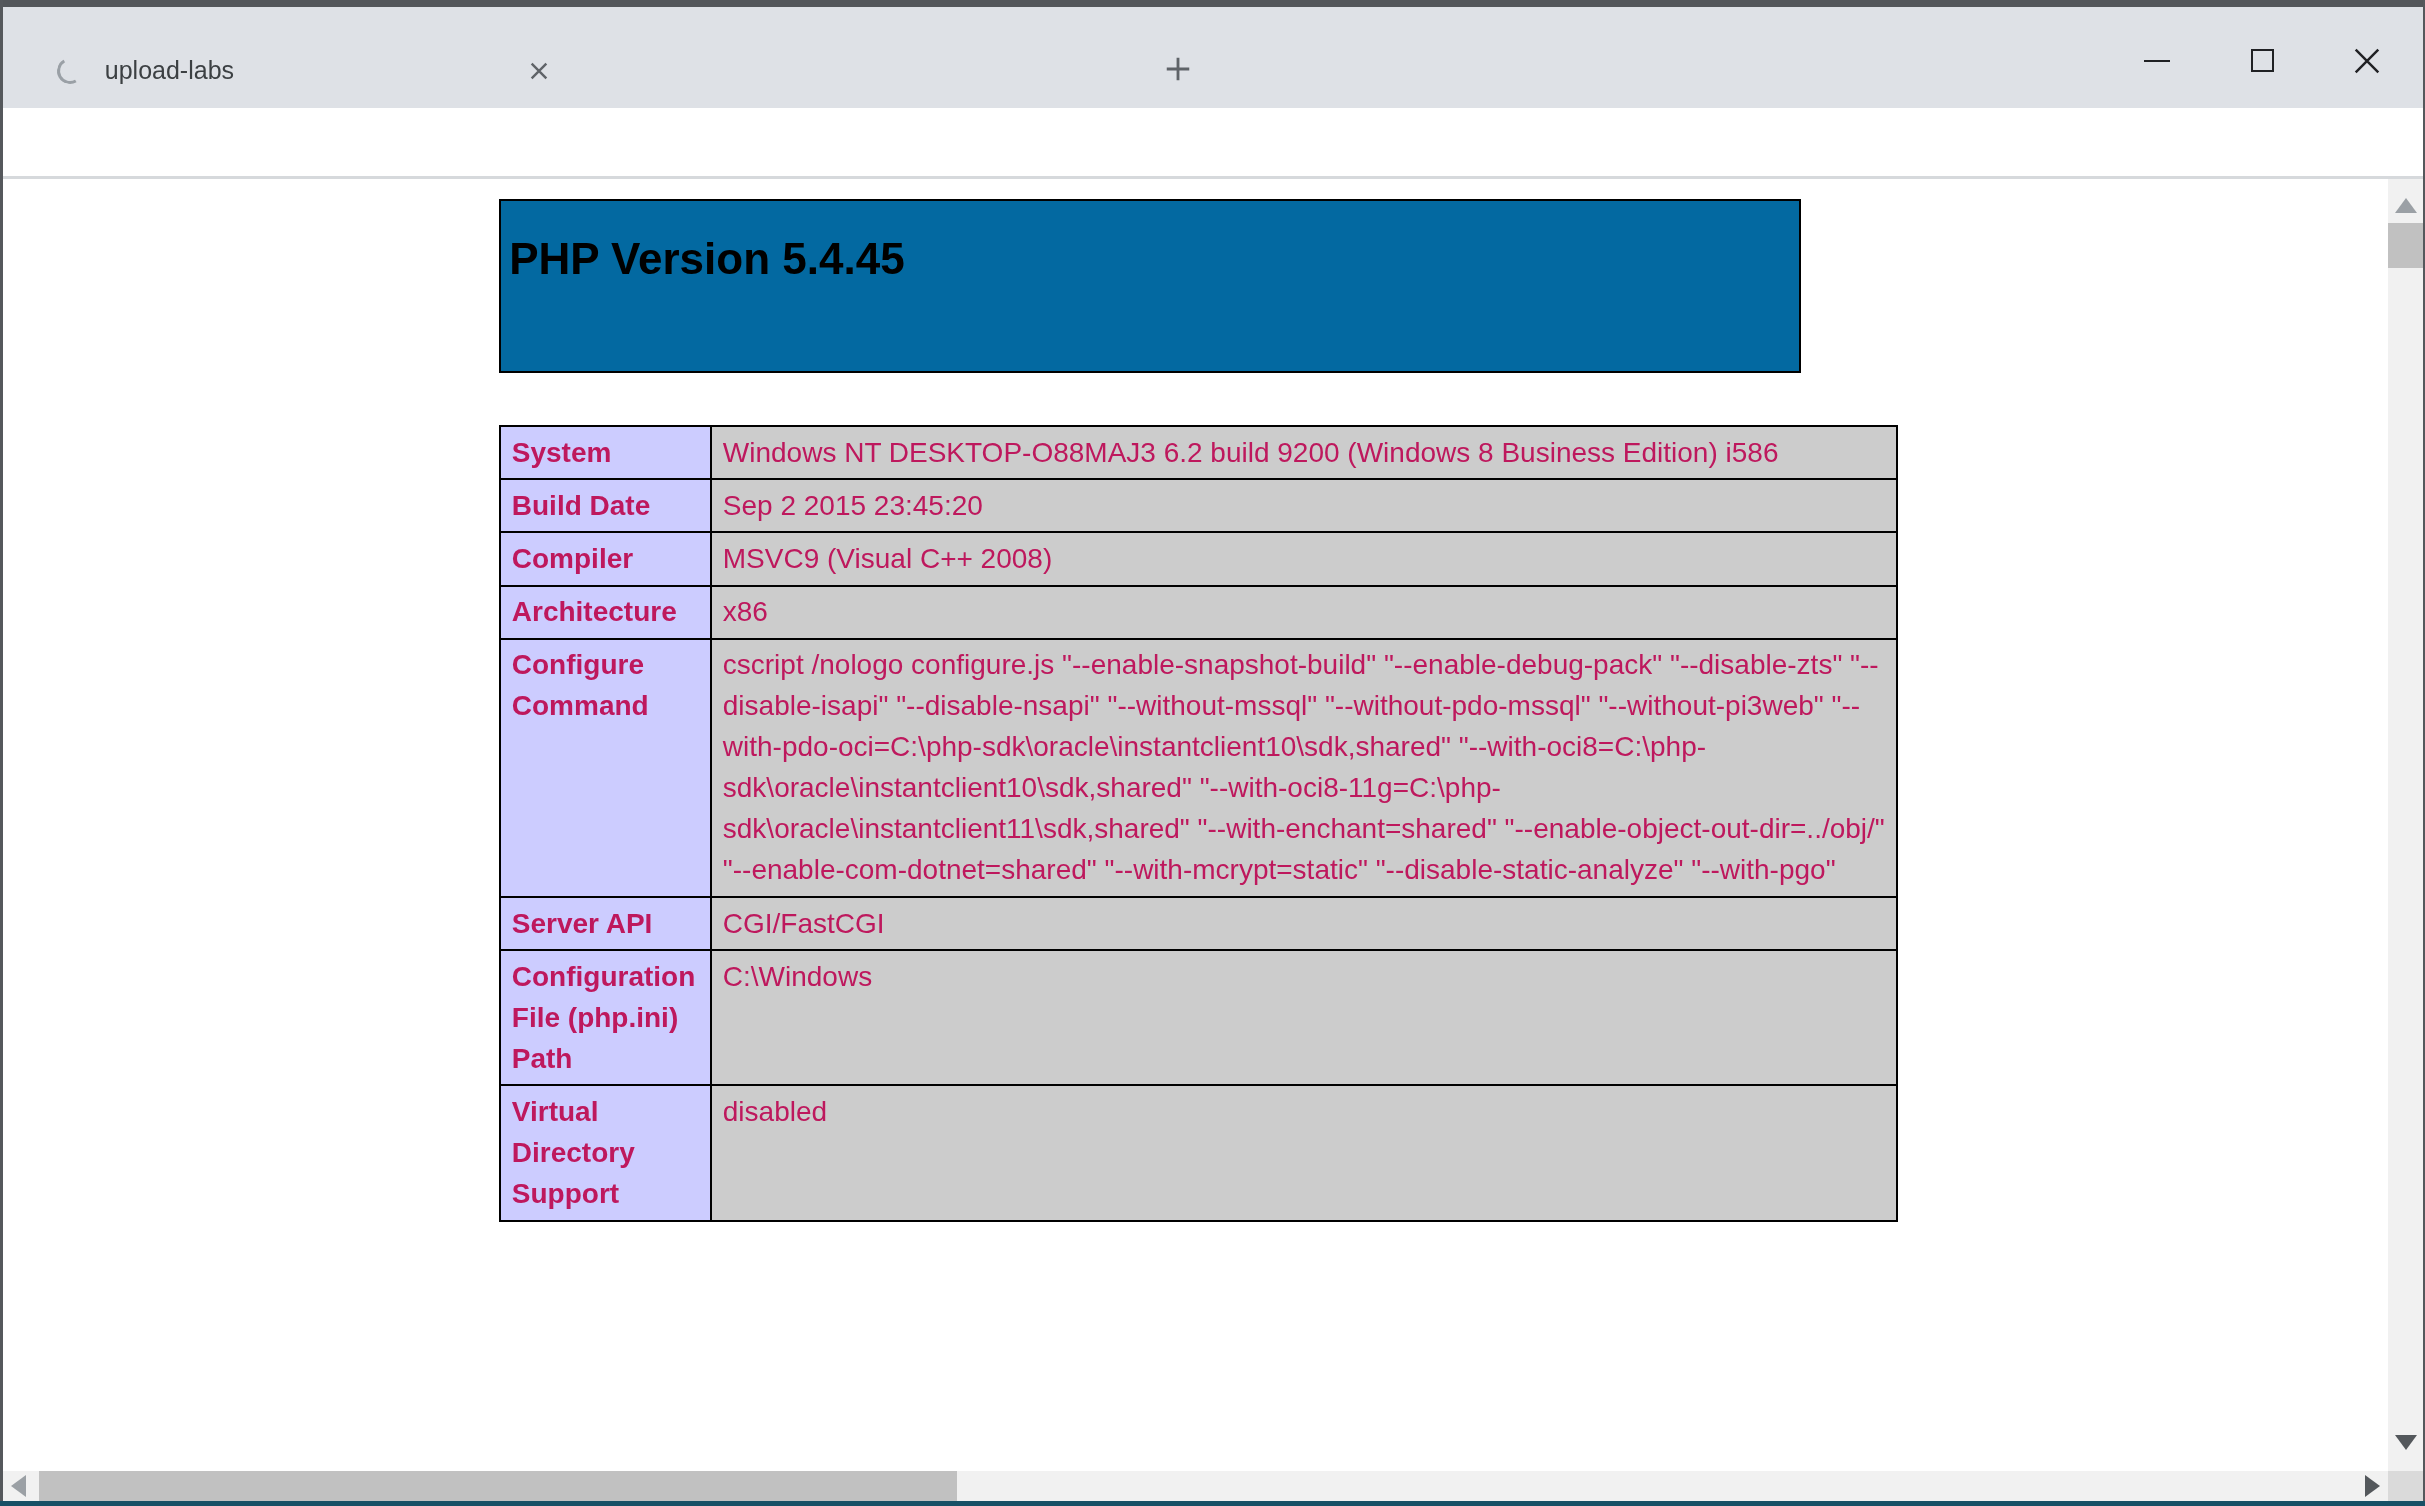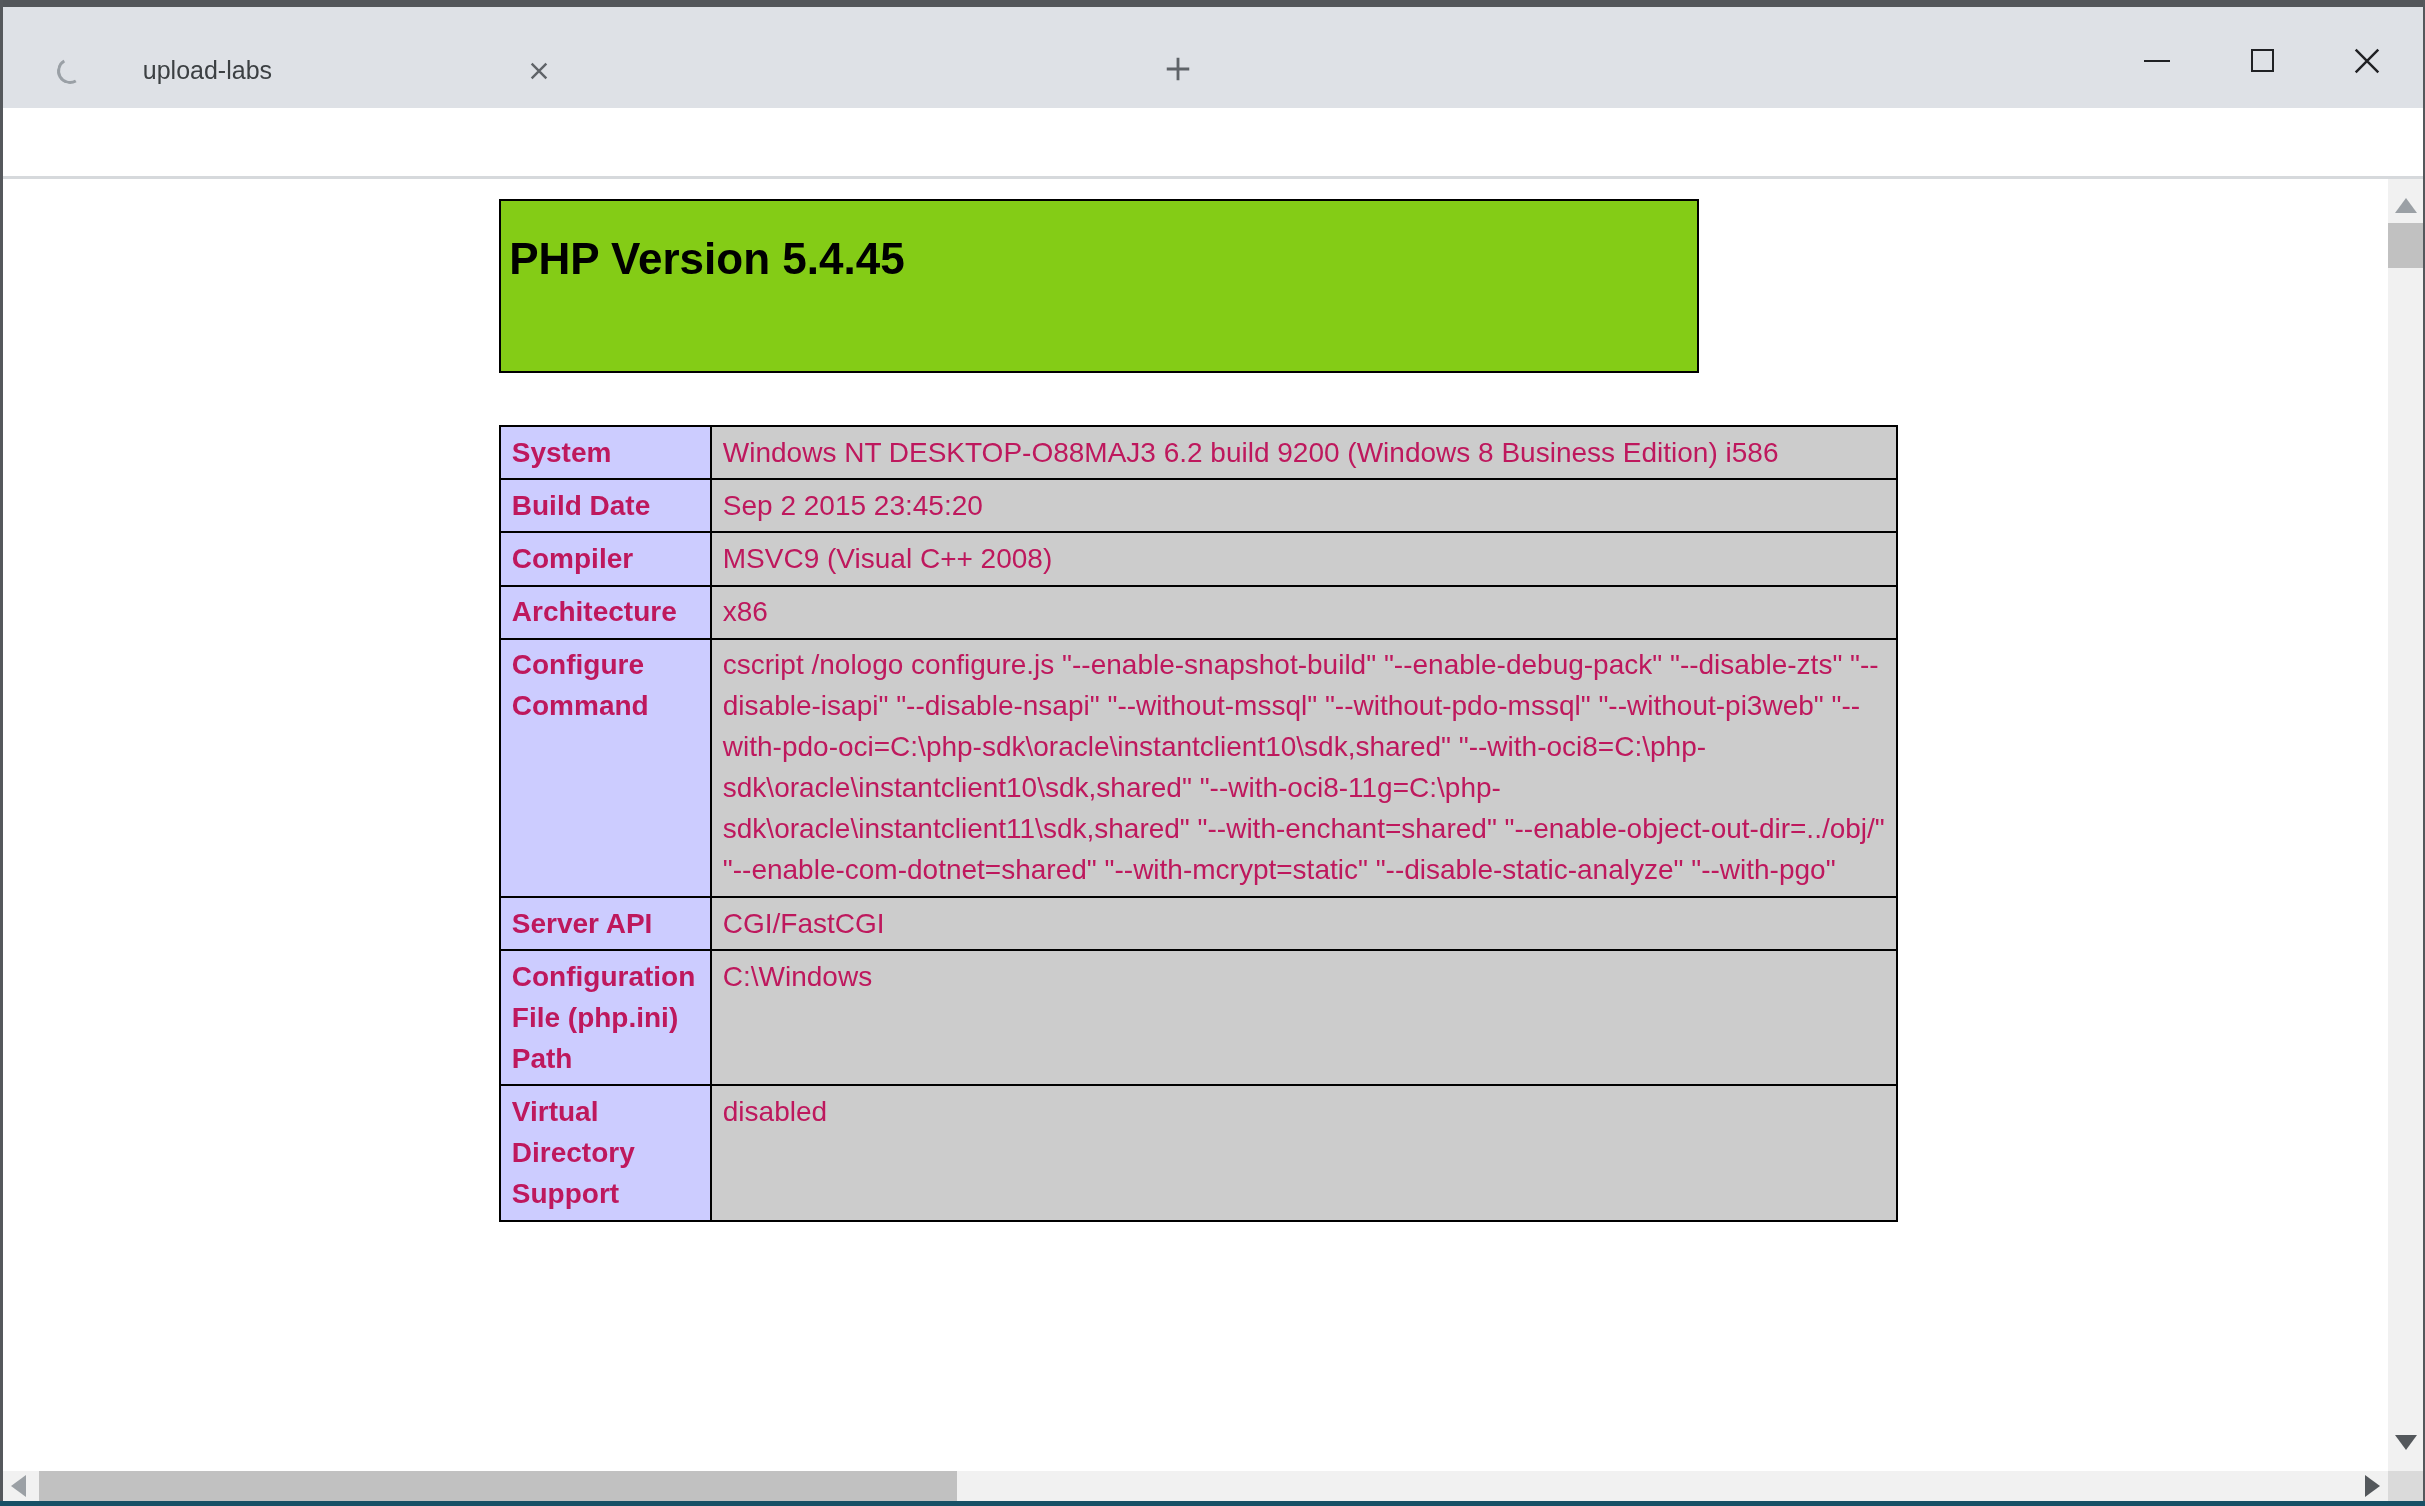--- a/index.html
+++ b/index.html
@@ -12,21 +12,21 @@
   .frame-left   { position:absolute; left:0; top:0; width:2.8px; height:1501px; background:#55585c; z-index:50; }
   .frame-right  { position:absolute; left:2423px; top:0; width:2.8px; height:1501px; background:#55585c; z-index:50; }
   .frame-bottom { position:absolute; left:0; top:1501px; width:2426px; height:5.6px; background:#175066; z-index:50; }
 
   
   .tabstrip { position:absolute; left:2.8px; top:6.5px; width:2420px; height:101px; background:#dee1e6; }
   .tab { position:absolute; display:flex; align-items:center; }
   .tab-inactive { left:34px; top:20.4px; width:532px; height:87px; }
   .tab-active { left:571px; top:20.4px; width:557px; height:87px; background:#ffffff;
                 border-radius:15px 15px 0 0; }
-  .tab-title { font-size:25px; color:#3c4043; white-space:nowrap; overflow:hidden;margin-left:38px; }
+  .tab-title { font-size:25px; color:#3c4043; white-space:nowrap; overflow:hidden; }
   .tab-inactive .tab-title { position:absolute; left:68px; }
   .tab-active .tab-title { position:absolute; left:90px; }
   .tab-close { position:absolute; width:28px; height:28px; top:30px; display:flex;
                align-items:center; justify-content:center; }
   .tab-inactive .tab-close { left:488px; }
   .tab-active .tab-close { left:501px; }
 
   .spinner { position:absolute; left:20.4px; top:31px; width:26px; height:26px; border-radius:50%;
              border:3.7px solid #9aa0a6; border-top-color:transparent; border-right-color:transparent;
              transform:rotate(15deg); }
@@ -56,22 +56,22 @@
                    background:#f25b2a; border-radius:9.3px; display:flex; align-items:center; justify-content:center; }
   .ext-puzzle { position:absolute; left:2209px; top:122px; width:41px; height:41px; }
   .avatar { position:absolute; left:2276px; top:116px; width:54px; height:54px; }
   .kebab { position:absolute; left:2363px; top:120px; width:28px; height:46px; display:flex;
            flex-direction:column; align-items:center; justify-content:center; gap:8.4px; }
   .kebab b { width:7.4px; height:7.4px; border-radius:50%; background:#5f6368; }
 
   
   .content { position:absolute; left:2.8px; top:179px; width:2385px; height:1292px;
              background:#fff; overflow:hidden; }
-  .php-header { position:absolute; left:496px; top:20.4px; width:1200px; height:174px;
-                background:#84cc16; border:2.8px solid #000; }
+  .php-header { position:absolute; left:496px; top:20.4px; width:1302px; height:174px;
+                background:#0369a1; border:2.8px solid #000; }
   .php-header h1 { position:absolute; left:8.4px; top:33px; font-size:44px; font-weight:bold; color:#000; }
   .php-logo { position:absolute; right:15px; top:18.6px; }
 
   table.phpinfo { position:absolute; left:496px; top:246px; width:1397px;
                   border-collapse:collapse; table-layout:fixed; }
   table.phpinfo td { border:2.8px solid #000; font-size:28px; line-height:41px;
                      padding:4.6px 11px 5.6px 11px; vertical-align:top; color:#be185d;
                      word-wrap:break-word; }
   td.e { width:211px; background:#ccccff; font-weight:bold; }
   td.v { width:1186px; background:#cccccc; }

